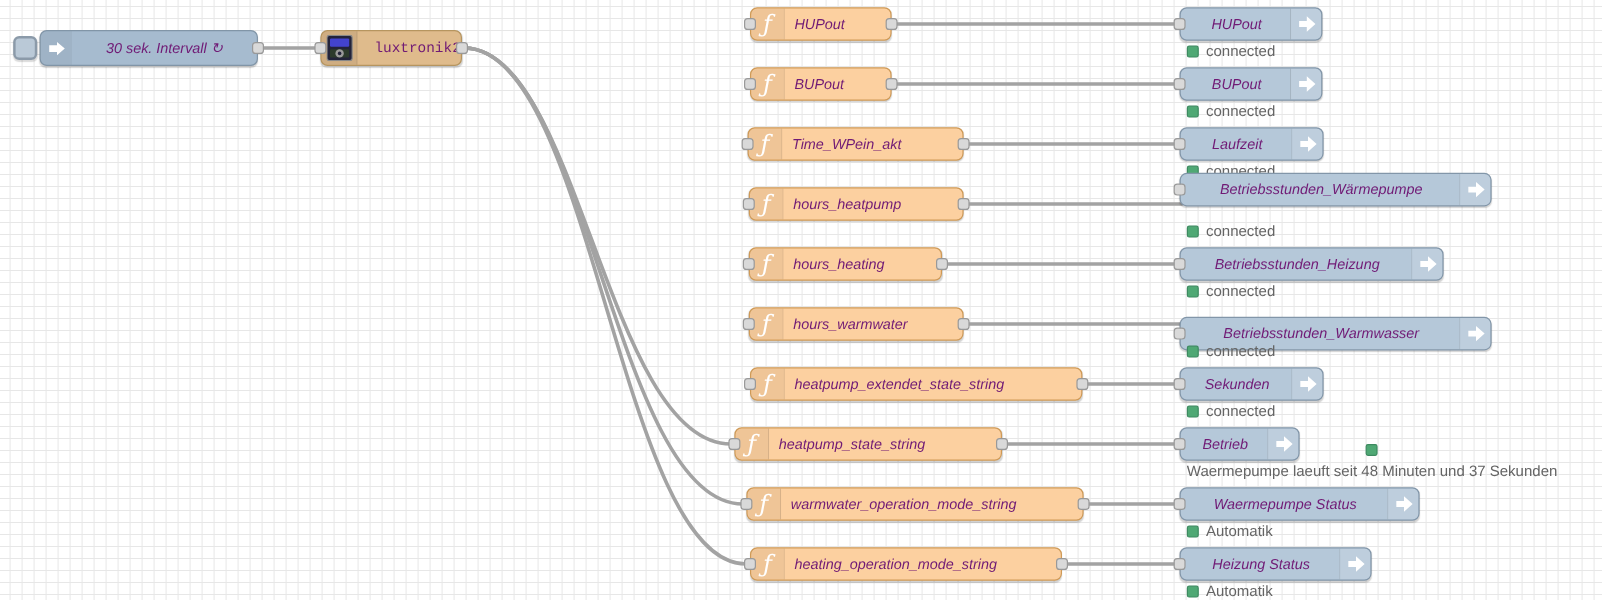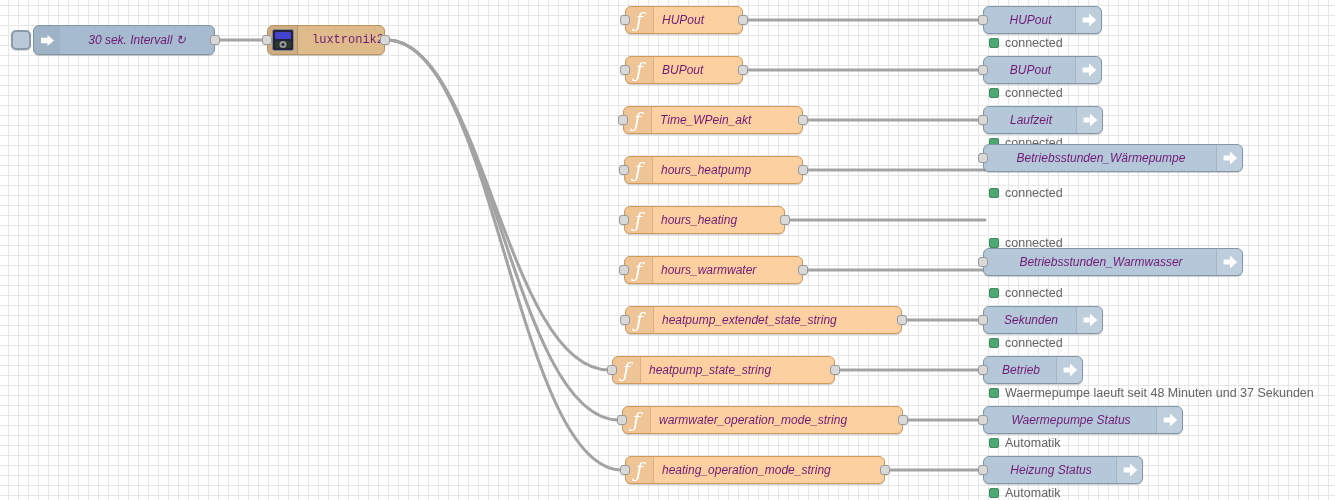--- a/index.html
+++ b/index.html
@@ -201,32 +201,41 @@
     <span class="dot"></span>
     <span class="status-text">connected</span>
   </div>
 
   <div class="node fn" style="left:624px;top:206px;width:161px;">
     <span class="fnicon">ƒ</span>
     <span class="nlabel">hours_heating</span>
     <span class="port pin"></span>
     <span class="port pout"></span>
   </div>
+  <div class="node outnode" style="left:983px;top:206px;width:220px;">
+    <span class="nlabel">Betriebsstunden_Heizung</span>
+    <span class="outicon">
+      <svg viewBox="0 0 20 20" width="16" height="16">
+          <path d="M2 7 h8 V2 l9 8 -9 8 v-5 H2 z" fill="#fff"></path>
+        </svg>
+    </span>
+    <span class="port pin"></span>
+  </div>
   <div class="status" style="left:989px;top:236px;">
     <span class="dot"></span>
     <span class="status-text">connected</span>
   </div>
 
   <div class="node fn" style="left:624px;top:256px;width:179px;">
     <span class="fnicon">ƒ</span>
     <span class="nlabel">hours_warmwater</span>
     <span class="port pin"></span>
     <span class="port pout"></span>
   </div>
-  <div class="node outnode" style="left:983px;top:248px;width:260px;">
+  <div class="node outnode" style="left:983px;top:264px;width:260px;">
     <span class="nlabel">Betriebsstunden_Warmwasser</span>
     <span class="outicon">
       <svg viewBox="0 0 20 20" width="16" height="16">
           <path d="M2 7 h8 V2 l9 8 -9 8 v-5 H2 z" fill="#fff"></path>
         </svg>
     </span>
     <span class="port pin"></span>
   </div>
   <div class="status" style="left:989px;top:286px;">
     <span class="dot"></span>
@@ -261,21 +270,21 @@
   </div>
   <div class="node outnode" style="left:983px;top:356px;width:100px;">
     <span class="nlabel">Betrieb</span>
     <span class="outicon">
       <svg viewBox="0 0 20 20" width="16" height="16">
           <path d="M2 7 h8 V2 l9 8 -9 8 v-5 H2 z" fill="#fff"></path>
         </svg>
     </span>
     <span class="port pin"></span>
   </div>
-  <div class="status" style="left:989px;top:386px;">
+  <div class="status" style="left:989px;top:386px;flex-direction:column;">
     <span class="dot"></span>
     <span class="status-text">Waermepumpe laeuft seit 48 Minuten und 37 Sekunden</span>
   </div>
 
   <div class="node fn" style="left:622px;top:406px;width:281px;">
     <span class="fnicon">ƒ</span>
     <span class="nlabel">warmwater_operation_mode_string</span>
     <span class="port pin"></span>
     <span class="port pout"></span>
   </div>

